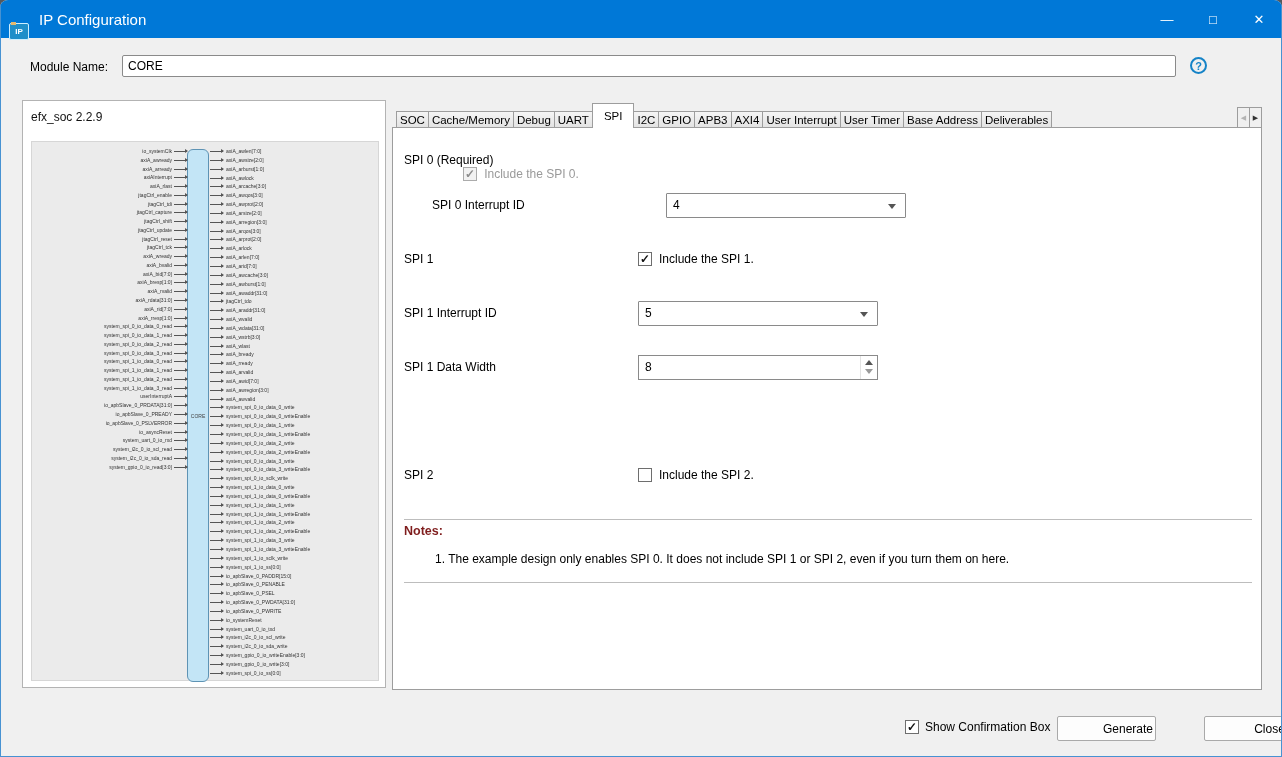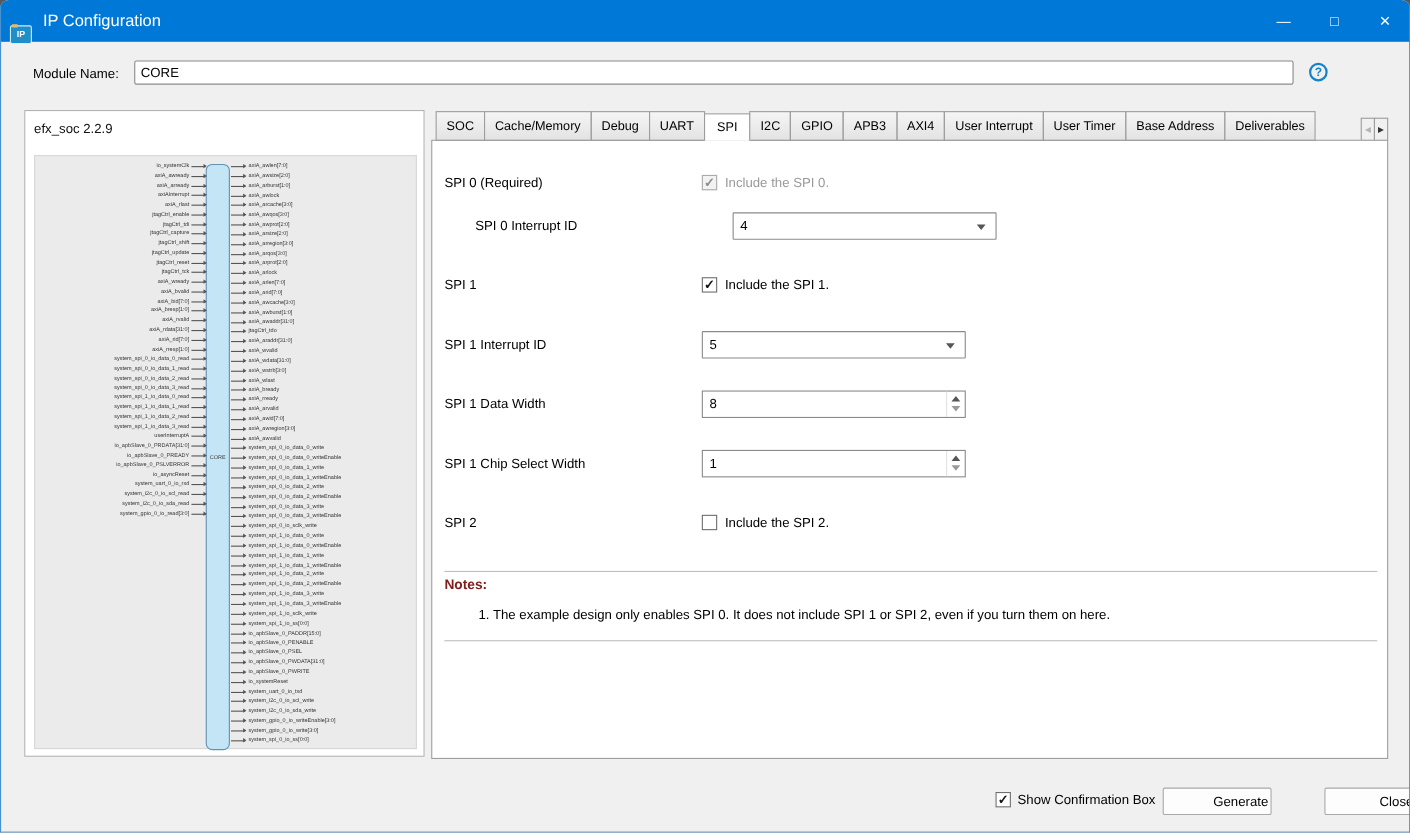--- a/index.html
+++ b/index.html
@@ -46,21 +46,21 @@
   .sig-label { font-size:5px; color:#333; white-space:nowrap; line-height:1; }
   .sig-col.left  .sig-label { margin-right:2px; }
   .sig-col.right .sig-label { margin-left:3px; }
   .sig-line { width:13px; height:1px; background:#555; position:relative; flex:none; }
   .sig-line::after { content:""; position:absolute; right:-1px; top:-2px;
             border-left:3px solid #555; border-top:2px solid transparent; border-bottom:2px solid transparent; }
   
   .right-panel { position:absolute; left:392px; top:103px; width:870px; height:587px; }
   .tab-bar { position:absolute; top:0; left:0; right:0; height:25px; display:flex;
             align-items:flex-end; padding-left:4px; z-index:2; }
-  .tab { height:27px; padding:0 9px; display:flex; align-items:center; font-size:11.5px;
+  .tab { height:17px; padding:0 3px; display:flex; align-items:center; font-size:11.5px;
             background:linear-gradient(#f5f5f5,#e3e3e3); border:1px solid #9d9d9d;
             margin-right:-1px; color:#000; white-space:nowrap; }
   .tab.selected { height:25px; background:#fff; border-bottom:none; position:relative;
             z-index:3; padding:0 11px; }
   .tab-scroll { position:absolute; right:0; top:4px; display:flex; z-index:4; }
   .sbtn { width:13px; height:21px; background:#f0f0f0; border:1px solid #9d9d9d;
             margin-left:-1px; display:flex; align-items:center; justify-content:center;
             font-size:7px; color:#333; }
   .sbtn.disabled { color:#b4b4b4; }
   .pane { position:absolute; top:24px; left:0; right:0; bottom:0; background:#fff;
@@ -670,21 +670,21 @@
           <span>Deliverables</span>
         </div>
       </div>
     <div class="tab-scroll">
       <div class="sbtn disabled">◀</div>
       <div class="sbtn">▶</div>
     </div>
 
     <div class="pane">
 
-      <div class="row" style="top:25px;">
+      <div class="row" style="top:25px;flex-direction:column;">
         <div class="flabel">SPI 0 (Required)</div>
         <div class="checkline">
           <span class="cb disabled">✓</span>
           <span class="ctext gray">Include the SPI 0.</span>
         </div>
       </div>
 
       <div class="row" style="top:64px;margin-left:28px;">
         <div class="flabel">SPI 0 Interrupt ID</div>
         <div class="combo">
@@ -711,30 +711,20 @@
         <div class="flabel">SPI 1 Data Width</div>
         <div class="spin">
           <span>8</span>
           <span class="spin-arrows">
             <span class="tri-up"></span>
             <span class="tri-down"></span>
           </span>
         </div>
       </div>
 
-      <div class="row" style="top:280px;">
-        <div class="flabel">SPI 1 Chip Select Width</div>
-        <div class="spin">
-          <span>1</span>
-          <span class="spin-arrows">
-            <span class="tri-up"></span>
-            <span class="tri-down"></span>
-          </span>
-        </div>
-      </div>
 
       <div class="row" style="top:334px;">
         <div class="flabel">SPI 2</div>
         <div class="checkline">
           <span class="cb"></span>
           <span class="ctext">Include the SPI 2.</span>
         </div>
       </div>
 
       <div class="sep" style="top:391px;"></div>

